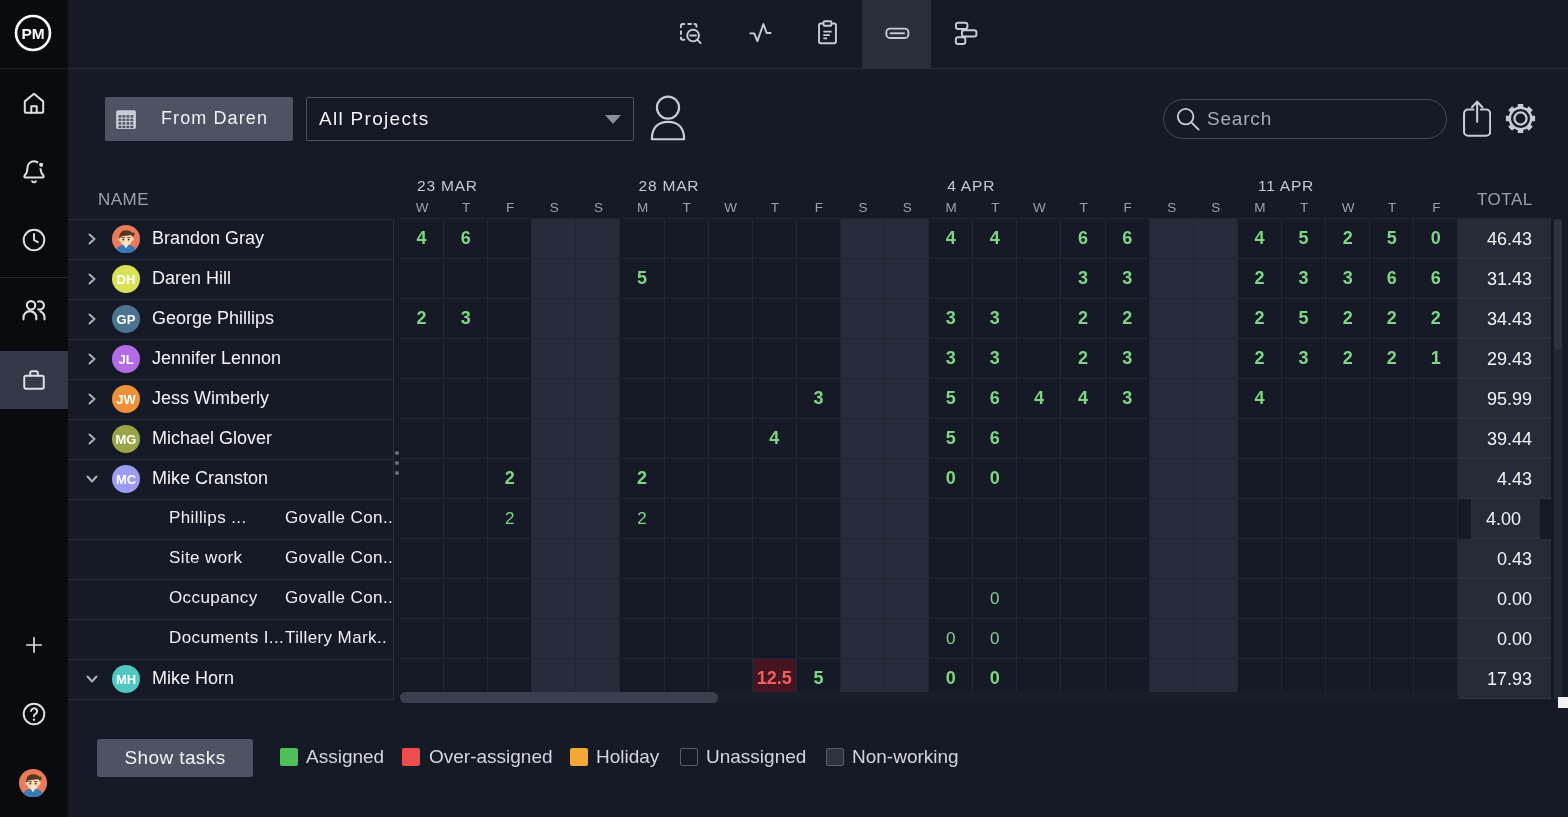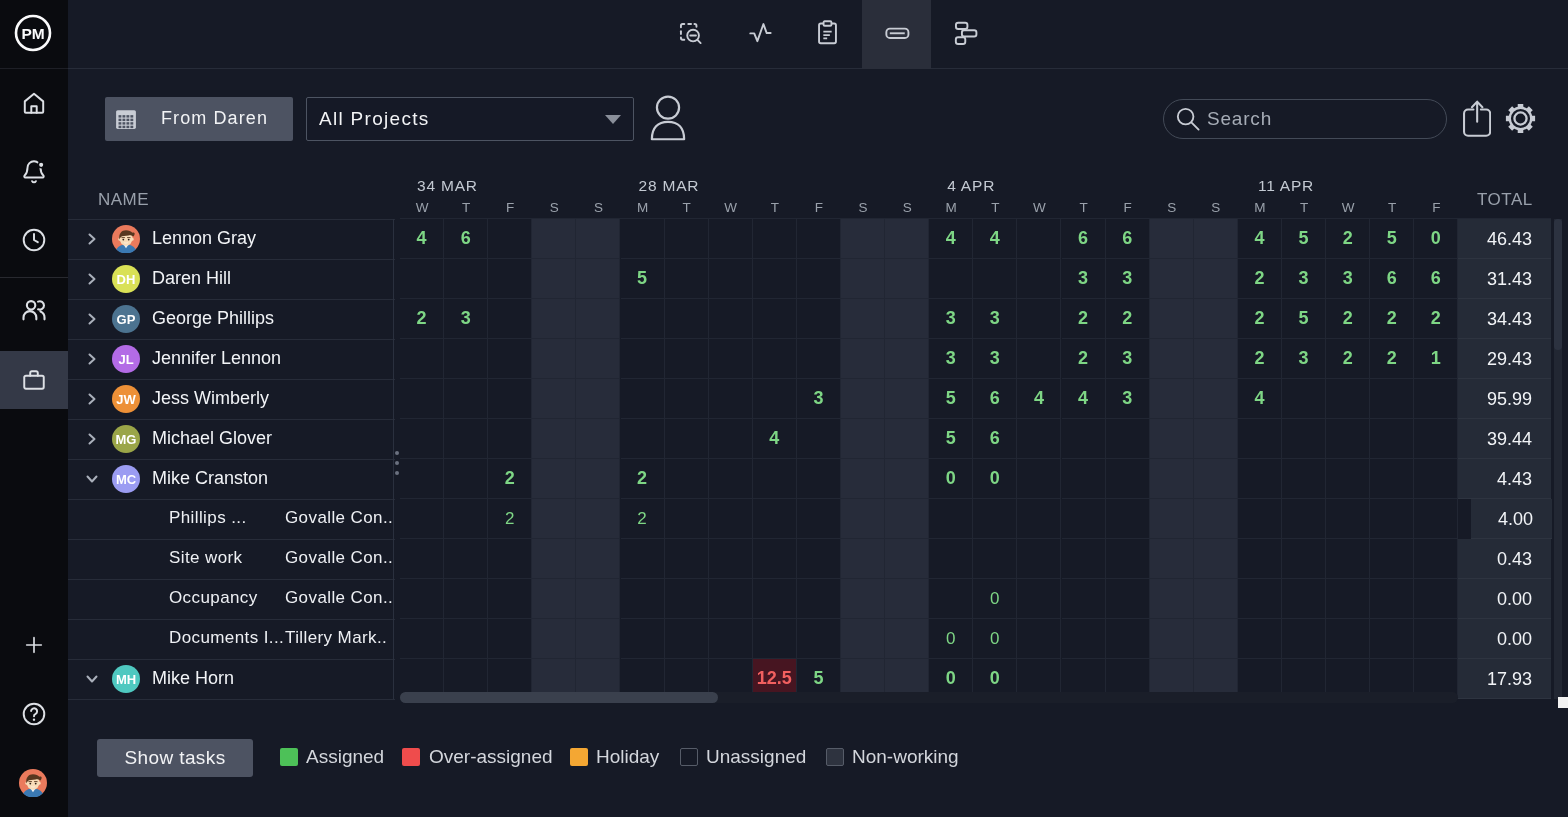--- a/index.html
+++ b/index.html
@@ -163,21 +163,21 @@
 <path d="M9.5 7.8 H5 A3.3 3.3 0 0 0 1.7 11.1 V26.3 A3.3 3.3 0 0 0 5 29.6 H20 A3.3 3.3 0 0 0 23.3 26.3 V11.1 A3.3 3.3 0 0 0 20 7.8 H15.6" stroke="#c8ccd4" stroke-width="1.7" fill="none" stroke-linecap="round"></path>
 <path d="M12.55 18 V1.4 M8.2 6 L12.55 1.3 L16.9 6" stroke="#c8ccd4" stroke-width="1.7" fill="none" stroke-linecap="round" stroke-linejoin="round"></path>
   </svg>
 <svg class="abs" style="left:1505px;top:103px" width="31" height="31" viewBox="0 0 24 24">
 <path d="M19.50 12.00 L23.30 12.00 M17.30 17.30 L19.99 19.99 M12.00 19.50 L12.00 23.30 M6.70 17.30 L4.01 19.99 M4.50 12.00 L0.70 12.00 M6.70 6.70 L4.01 4.01 M12.00 4.50 L12.00 0.70 M17.30 6.70 L19.99 4.01" stroke="#c8ccd4" stroke-width="4.3" fill="none"></path>
 <circle cx="12" cy="12" r="8.3" stroke="#c8ccd4" stroke-width="1.8" fill="#161a26"></circle>
 <circle cx="12" cy="12" r="4.7" stroke="#c8ccd4" stroke-width="1.8" fill="none"></circle>
   </svg>
 <div class="abs hdr" style="left:98px;top:190px">NAME</div>
 <div class="abs hdr" style="left:1477px;top:190px">TOTAL</div>
-<div class="abs wk" style="left:417.0px;top:177px">34 MAR</div>
+<div class="abs wk" style="left:417.0px;top:177px">23 MAR</div>
 <div class="abs wk" style="left:638.5px;top:177px">28 MAR</div>
 <div class="abs wk" style="left:947.2px;top:177px">4 APR</div>
 <div class="abs wk" style="left:1257.9px;top:177px">11 APR</div>
 <div class="abs dl" style="left:400.0px;top:200px;width:44.1px">W</div>
 <div class="abs dl" style="left:444.1px;top:200px;width:44.1px">T</div>
 <div class="abs dl" style="left:488.2px;top:200px;width:44.1px">F</div>
 <div class="abs dl" style="left:532.3px;top:200px;width:44.1px">S</div>
 <div class="abs dl" style="left:576.4px;top:200px;width:44.1px">S</div>
 <div class="abs dl" style="left:620.5px;top:200px;width:44.1px">M</div>
 <div class="abs dl" style="left:664.6px;top:200px;width:44.1px">T</div>
@@ -208,21 +208,21 @@
 <path d="M11.8 20 L14 23.2 L16.2 20 Z" fill="#eef0f2"></path>
 <ellipse cx="14" cy="13.6" rx="6.4" ry="7.2" fill="#f8dcb8"></ellipse>
 <ellipse cx="7.6" cy="14.2" rx="1.2" ry="1.6" fill="#f8dcb8"></ellipse>
 <ellipse cx="20.4" cy="14.2" rx="1.2" ry="1.6" fill="#f8dcb8"></ellipse>
 <path d="M7.4 14.5 C6.4 8.5 9.7 5.2 14 5.2 C16.8 5.2 19.2 6.2 20.3 7.8 C21.6 7.2 22.3 7.6 22.6 8.3 C22.9 9.2 22.3 10.6 21.4 11.6 C19.8 10.4 18.2 10.2 16.6 10.4 C13.4 10.9 10.2 10.6 8.9 11.9 C8.2 12.6 7.7 13.4 7.4 14.5 Z" fill="#57371f"></path>
 <circle cx="11.3" cy="14.6" r="0.9" fill="#2e2018"></circle>
 <circle cx="16.7" cy="14.6" r="0.9" fill="#2e2018"></circle>
 <path d="M9.9 12.6 h2.6 M15.5 12.6 h2.6" stroke="#57371f" stroke-width="0.9" stroke-linecap="round"></path>
 <path d="M11.7 17.4 C12.4 18.6 15.6 18.6 16.3 17.4 C15.5 17.8 12.5 17.8 11.7 17.4 Z" fill="#fff"></path>
 </svg>
-<div class="abs pname" style="left:152px;top:228px">Lennon Gray</div>
+<div class="abs pname" style="left:152px;top:228px">Brandon Gray</div>
 <div class="cell" style="left:400.0px;top:219px;width:44.1px;height:40px">4</div>
 <div class="cell" style="left:444.1px;top:219px;width:44.1px;height:40px">6</div>
 <div class="cell" style="left:488.2px;top:219px;width:44.1px;height:40px"></div>
 <div class="cell we" style="left:532.3px;top:219px;width:44.1px;height:40px"></div>
 <div class="cell we" style="left:576.4px;top:219px;width:44.1px;height:40px"></div>
 <div class="cell" style="left:620.5px;top:219px;width:44.1px;height:40px"></div>
 <div class="cell" style="left:664.6px;top:219px;width:44.1px;height:40px"></div>
 <div class="cell" style="left:708.7px;top:219px;width:44.1px;height:40px"></div>
 <div class="cell" style="left:752.8px;top:219px;width:44.1px;height:40px"></div>
 <div class="cell" style="left:796.9px;top:219px;width:44.1px;height:40px"></div>
@@ -447,21 +447,21 @@
 <div class="cell" style="left:1017.4px;top:499px;width:44.1px;height:40px;font-weight:400;font-size:17px"></div>
 <div class="cell" style="left:1061.5px;top:499px;width:44.1px;height:40px;font-weight:400;font-size:17px"></div>
 <div class="cell" style="left:1105.6px;top:499px;width:44.1px;height:40px;font-weight:400;font-size:17px"></div>
 <div class="cell we" style="left:1149.7px;top:499px;width:44.1px;height:40px;font-weight:400;font-size:17px"></div>
 <div class="cell we" style="left:1193.8px;top:499px;width:44.1px;height:40px;font-weight:400;font-size:17px"></div>
 <div class="cell" style="left:1237.9px;top:499px;width:44.1px;height:40px;font-weight:400;font-size:17px"></div>
 <div class="cell" style="left:1282.0px;top:499px;width:44.1px;height:40px;font-weight:400;font-size:17px"></div>
 <div class="cell" style="left:1326.1px;top:499px;width:44.1px;height:40px;font-weight:400;font-size:17px"></div>
 <div class="cell" style="left:1370.2px;top:499px;width:44.1px;height:40px;font-weight:400;font-size:17px"></div>
 <div class="cell" style="left:1414.3px;top:499px;width:44.1px;height:40px;font-weight:400;font-size:17px"></div>
-<div class="tot" style="left:1471px;top:499px;width:81px;height:40px">4.00</div>
+<div class="tot" style="left:1471px;top:499px;width:69px;height:40px">4.00</div>
 <div class="abs sep" style="top:539px"></div>
 <div class="abs tname" style="left:169px;top:548px">Site work</div>
 <div class="abs tname" style="left:285px;top:548px">Govalle Con..</div>
 <div class="cell" style="left:400.0px;top:539px;width:44.1px;height:40px;font-weight:400;font-size:17px"></div>
 <div class="cell" style="left:444.1px;top:539px;width:44.1px;height:40px;font-weight:400;font-size:17px"></div>
 <div class="cell" style="left:488.2px;top:539px;width:44.1px;height:40px;font-weight:400;font-size:17px"></div>
 <div class="cell we" style="left:532.3px;top:539px;width:44.1px;height:40px;font-weight:400;font-size:17px"></div>
 <div class="cell we" style="left:576.4px;top:539px;width:44.1px;height:40px;font-weight:400;font-size:17px"></div>
 <div class="cell" style="left:620.5px;top:539px;width:44.1px;height:40px;font-weight:400;font-size:17px"></div>
 <div class="cell" style="left:664.6px;top:539px;width:44.1px;height:40px;font-weight:400;font-size:17px"></div>

